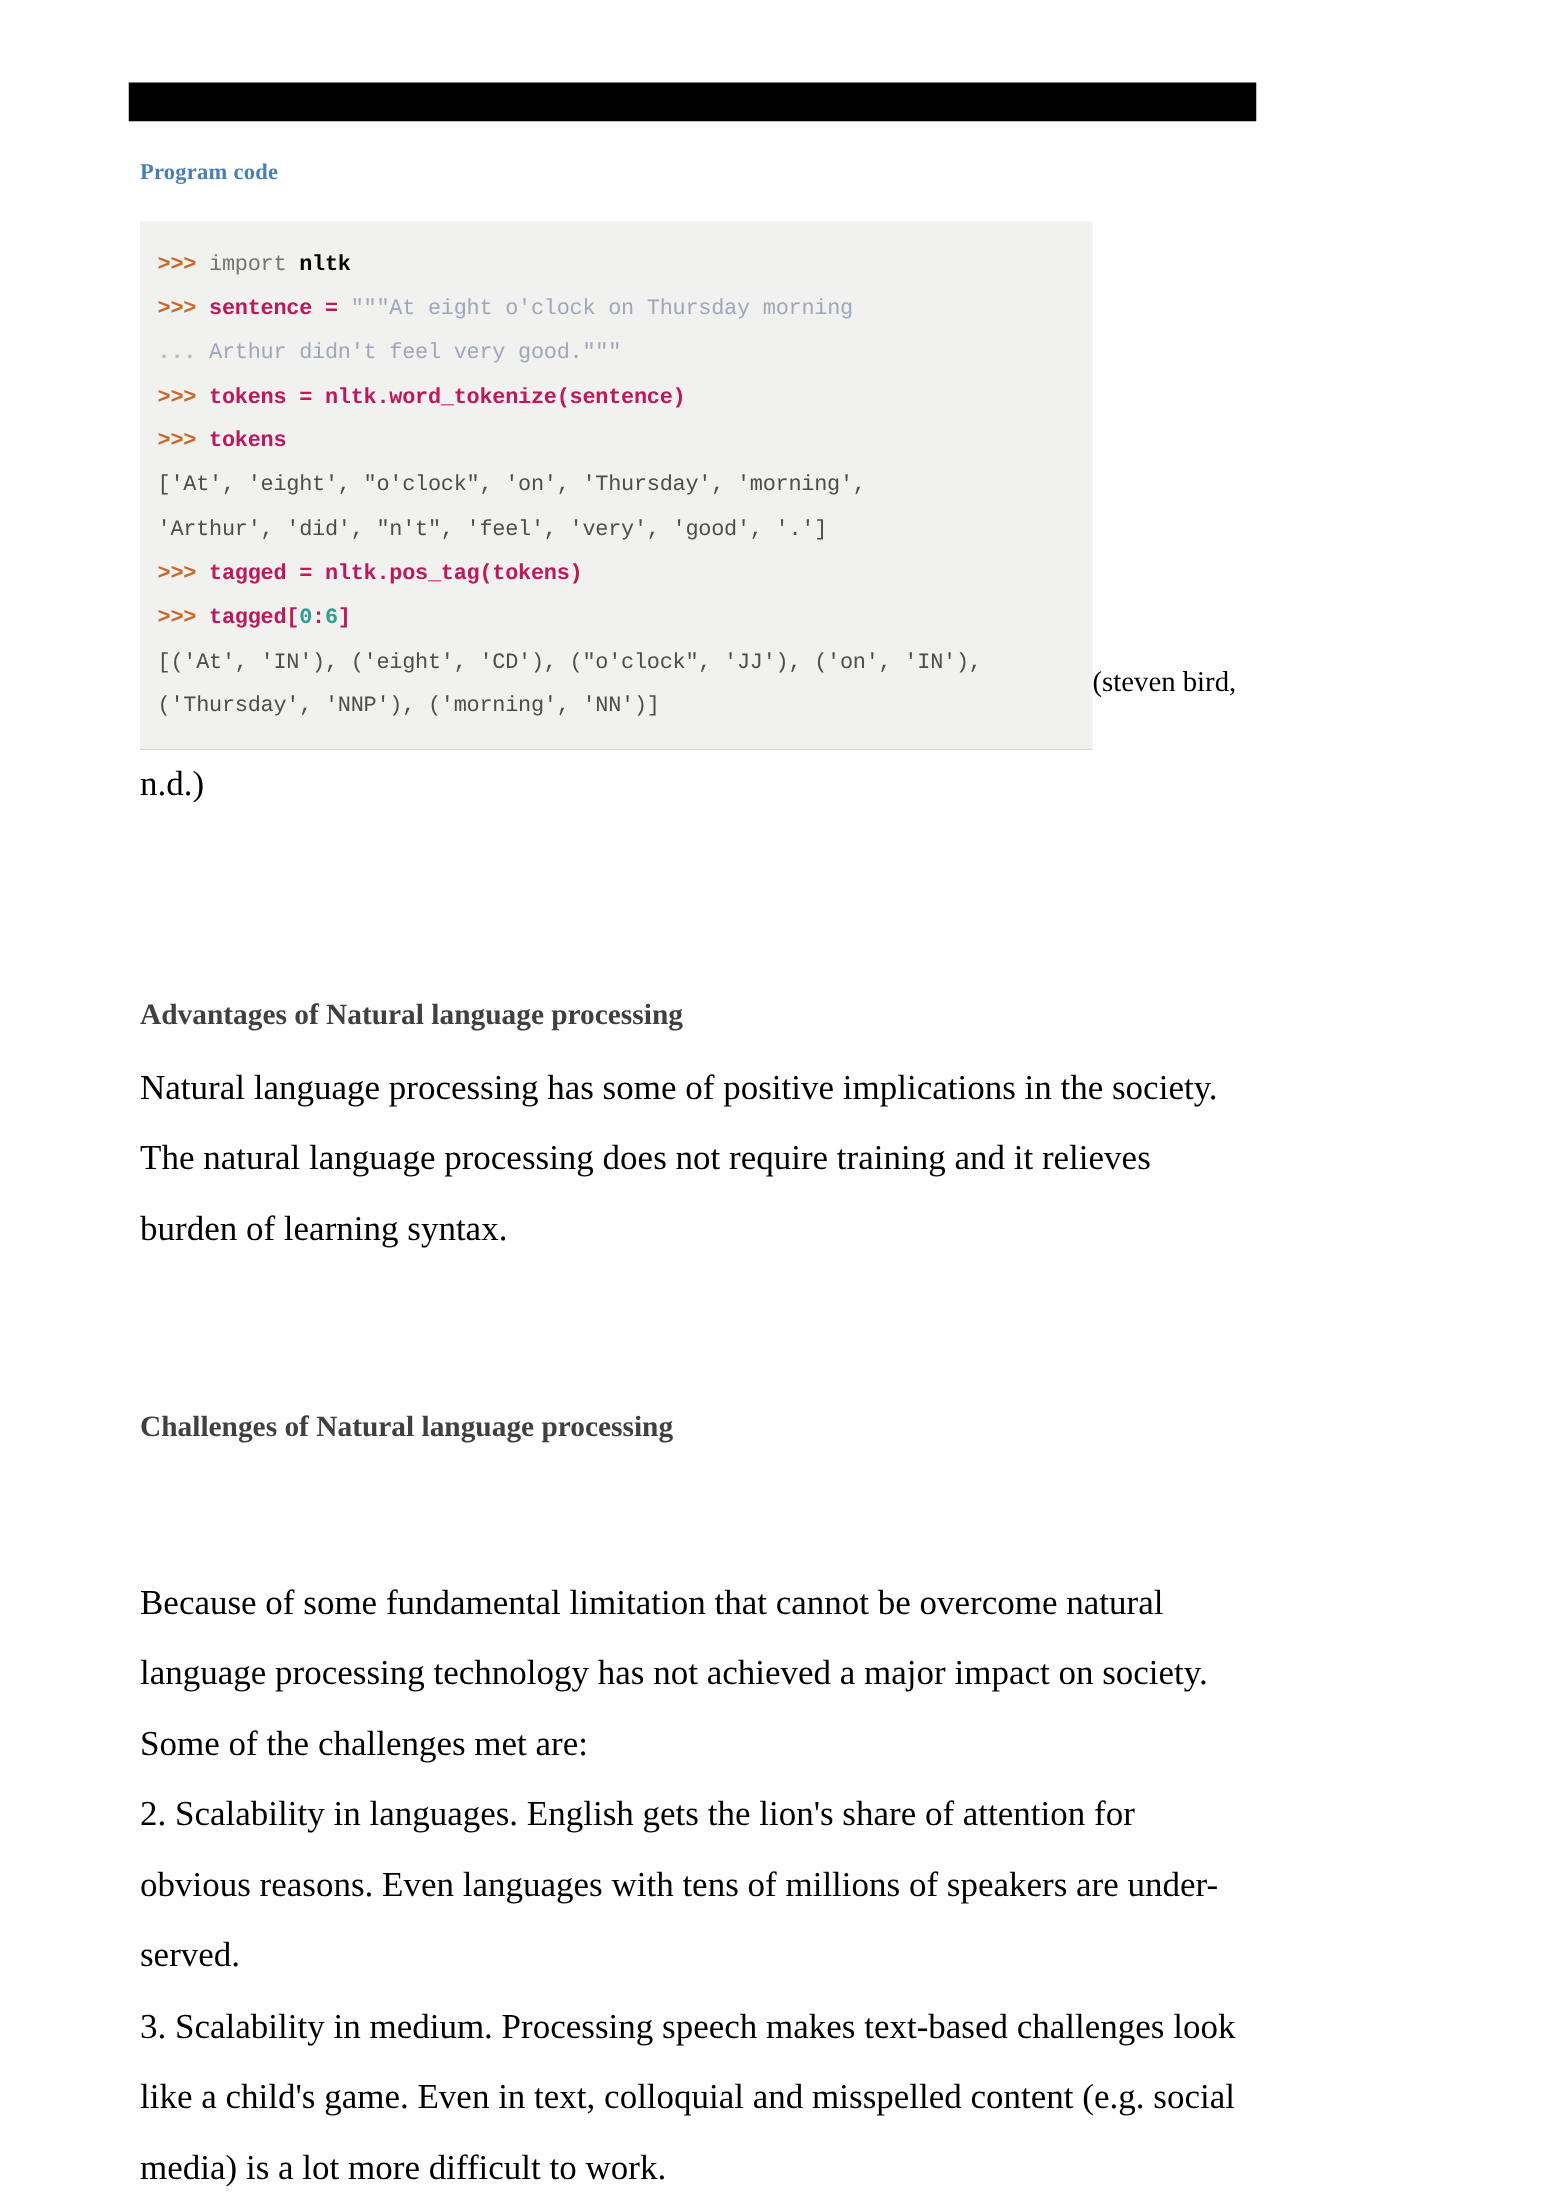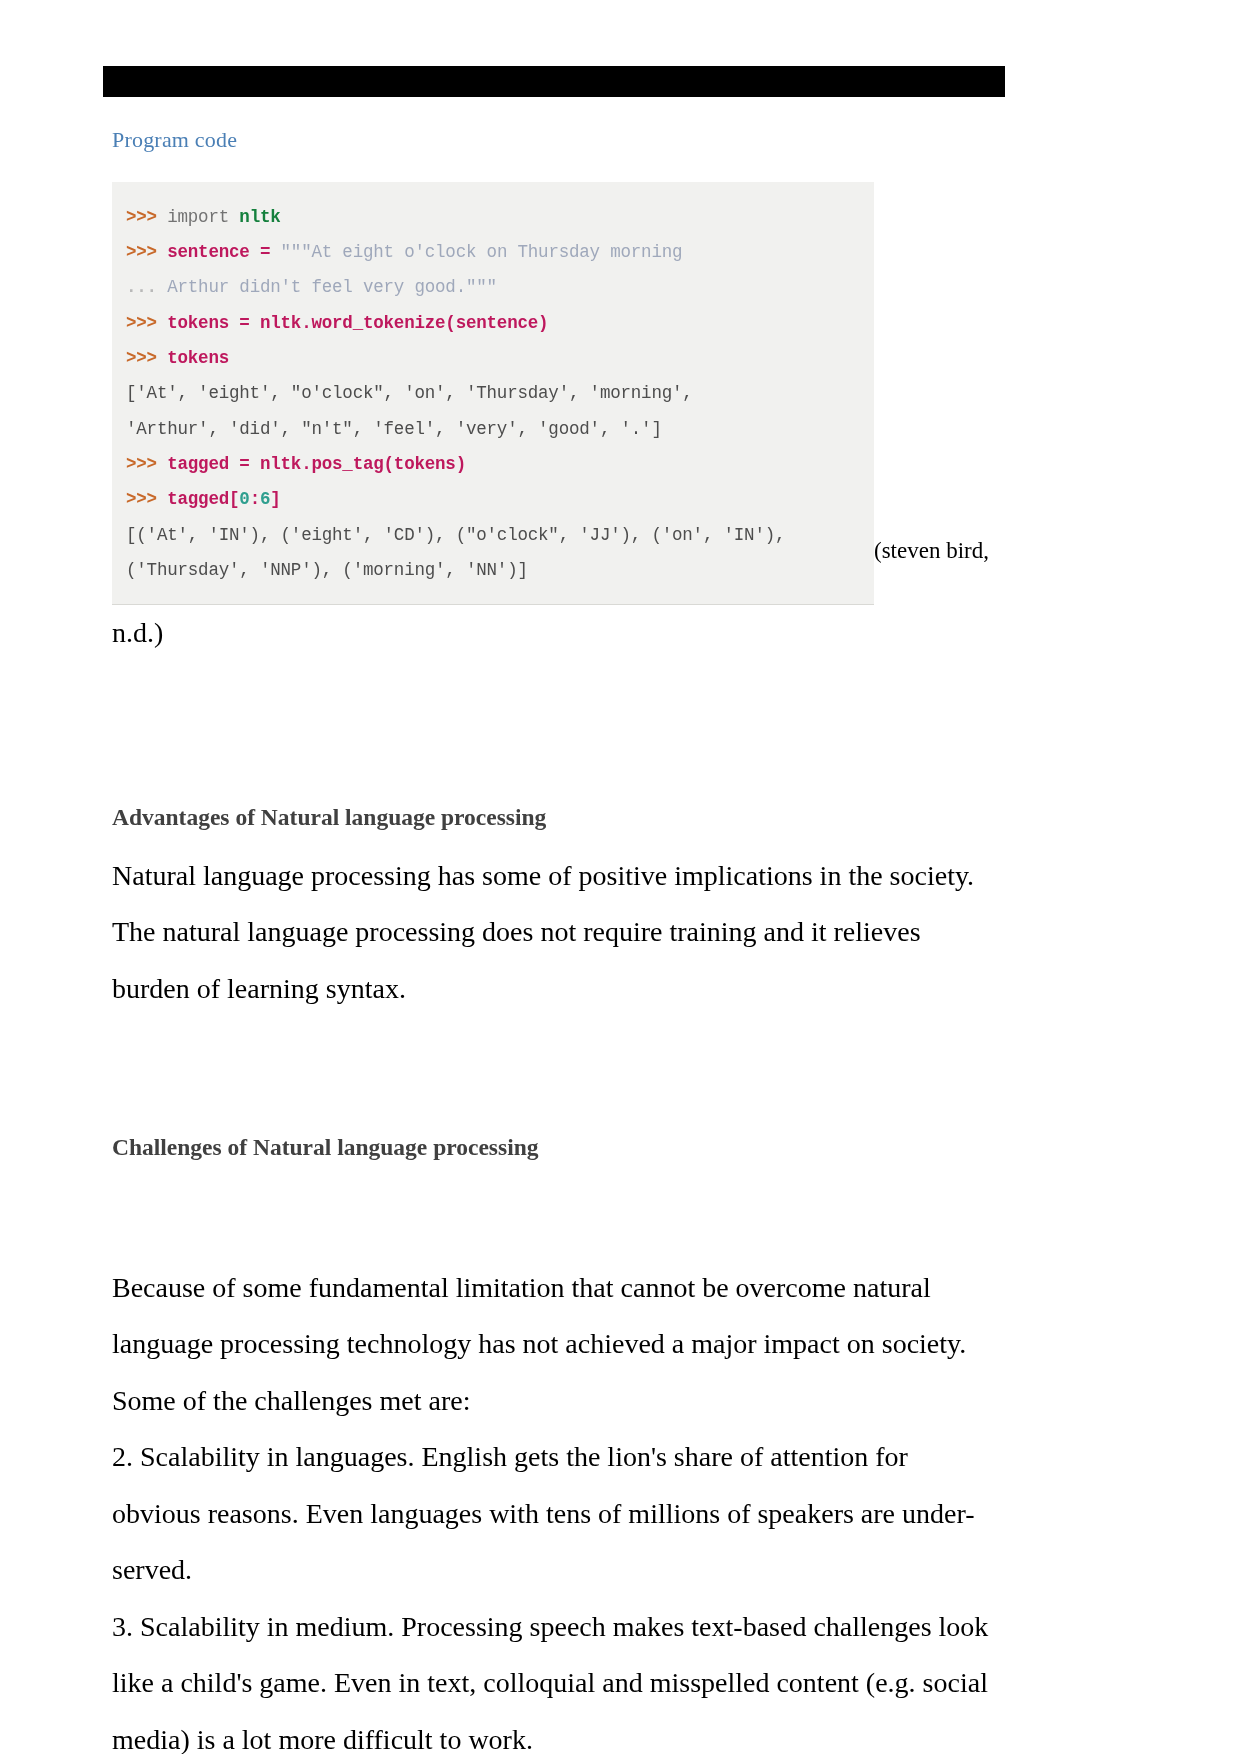--- a/index.html
+++ b/index.html
@@ -33,22 +33,22 @@
 
   
   .content {
     position: absolute;
     left: 112px;
     top: 126px;
     width: 882px;
   }
 
   .heading-program {
-    font-size: 22px;
-    font-weight: 400;
+    font-size: 18px;
+    font-weight: 700;
     color: #4a7fb5;
     line-height: 1.25;
     margin: 0 0 28px 0;
     letter-spacing: .2px;
   }
 
   
   .code-wrap {
     position: relative;
     overflow: hidden;
@@ -64,21 +64,21 @@
     font-size: 17.5px;
     line-height: 2.02;
     letter-spacing: -0.2px;
     white-space: pre;
     color: #3b3b3b;
   }
   .code-block .ln { display: block; }
   .tok-prompt  { color: #c8692a; font-weight: bold; }
   .tok-dots    { color: #b9b9b9; font-weight: bold; }
   .tok-kw      { color: #737373; font-weight: normal; }
-  .tok-mod     { color: #15803d; font-weight: bold; }
+  .tok-mod     { color: #000000; font-weight: bold; }
   .tok-str     { color: #9fa8bb; }
   .tok-code    { color: #be185d; font-weight: bold; }
   .tok-out     { color: #4d4d4d; }
   .tok-num     { color: #2f9f8f; font-weight: bold; }
 
   .citation-inline {
     font-size: 23px;
     line-height: 1.1;
     color: #000;
     padding-top: 356px;

